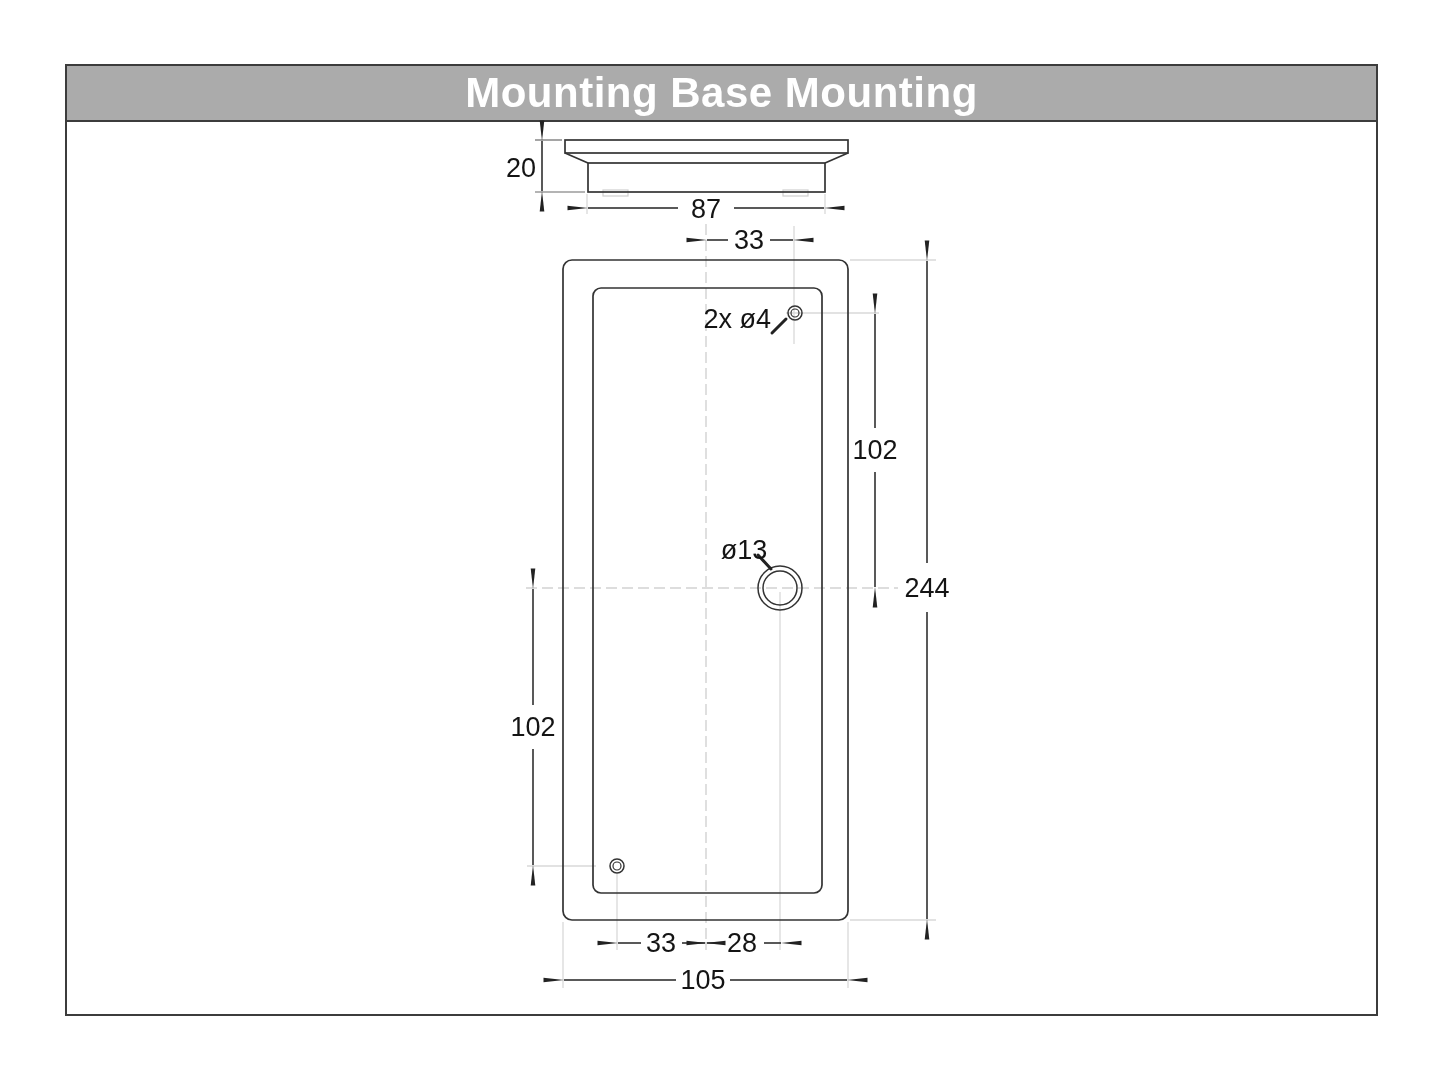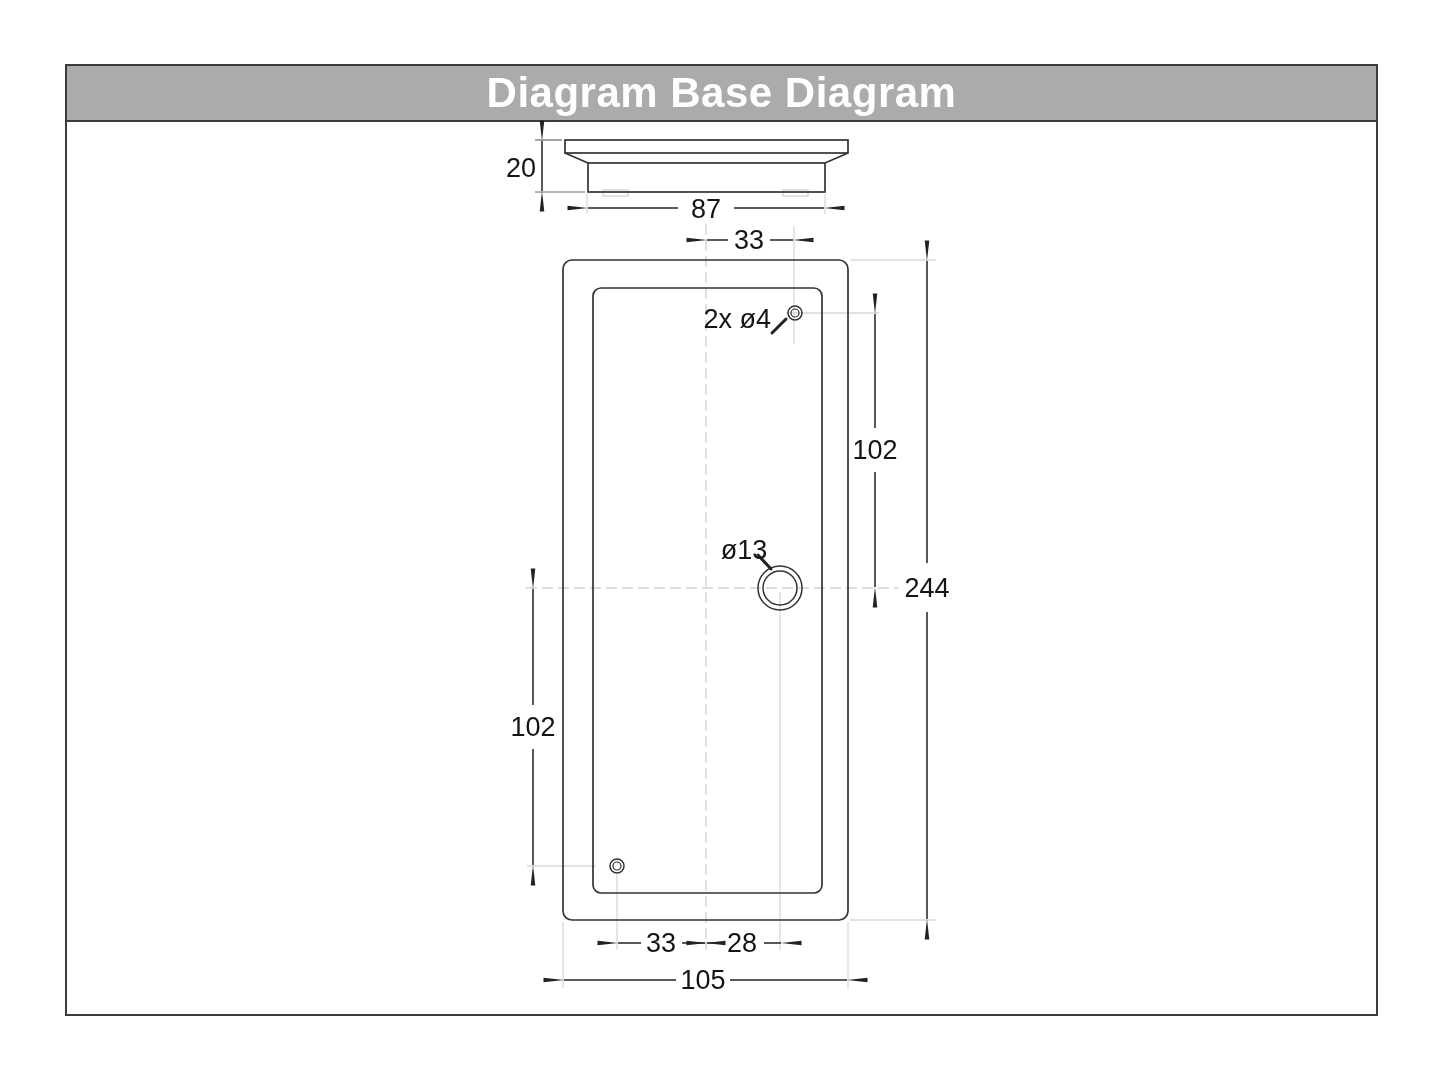--- a/index.html
+++ b/index.html
@@ -39,21 +39,21 @@
     font-size:27px;
     fill:#141414;
   }
 </style>
 </head>
 <body>
 
 <div class="stage">
   <div class="frame">
     <div class="titlebar">
-      <h1>Diagram Base Diagram</h1>
+      <h1>Mounting Base Mounting</h1>
     </div>
   </div>
 
   <svg class="draw" viewBox="0 0 1445 1084">
     <defs>
       <marker id="arr" markerUnits="userSpaceOnUse" markerWidth="22" markerHeight="6" refX="0.5" refY="3" orient="auto-start-reverse">
         <path d="M0.5,3 L21,0.7 L21,5.3 Z" fill="#222"></path>
       </marker>
     </defs>
 

